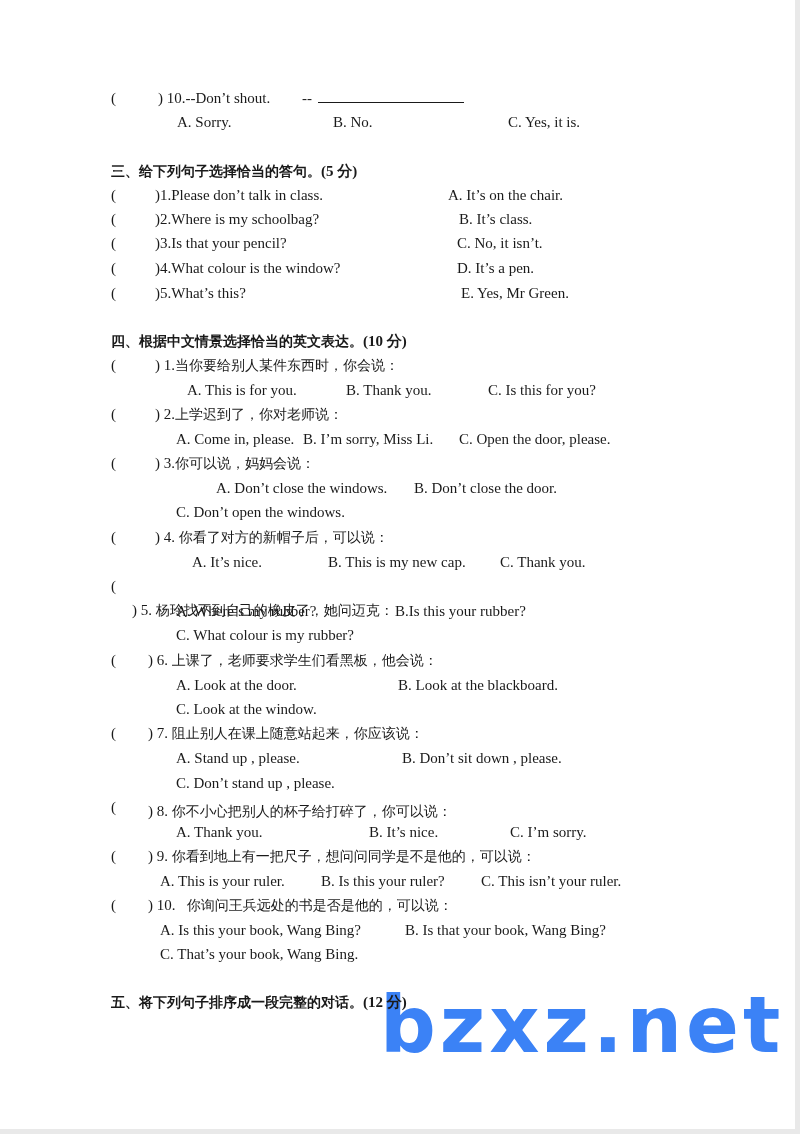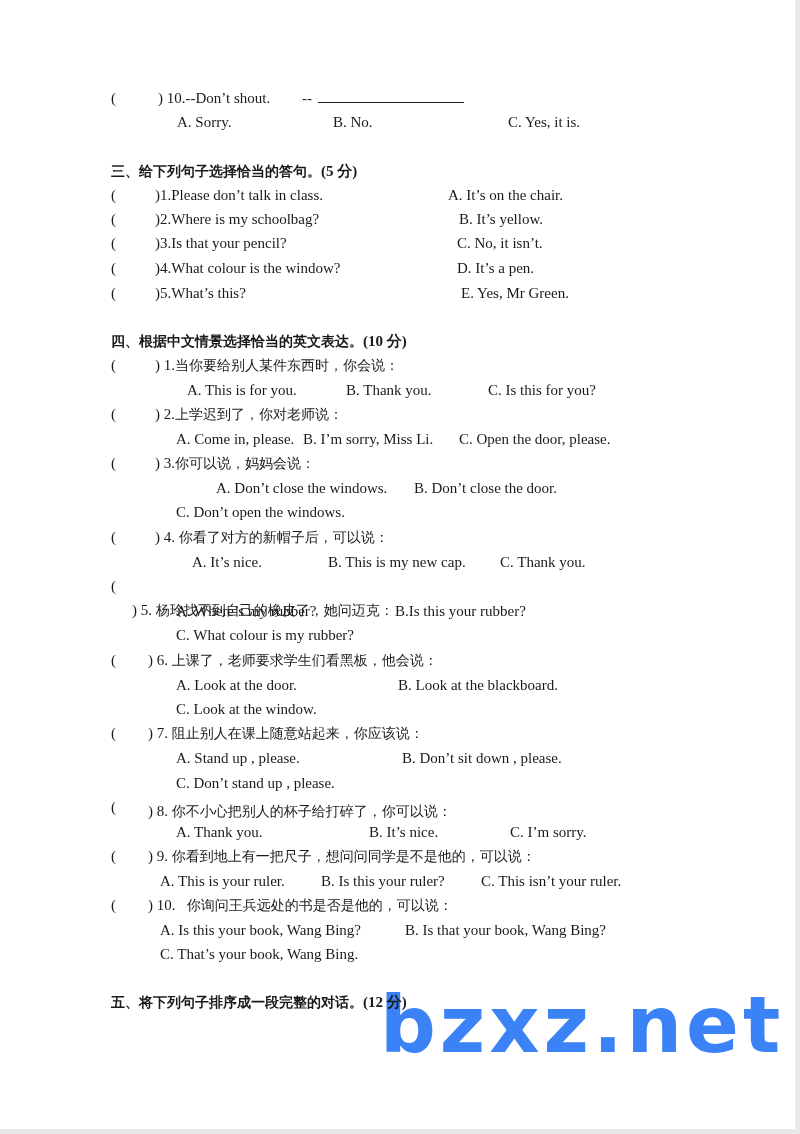--- a/index.html
+++ b/index.html
@@ -46,21 +46,21 @@
     <span class="line heading" style="left:111px;top:162px;">
       <span class="cn" style="font-weight:bold;">三、给下列句子选择恰当的答句。</span><span>(5 分)</span>
     </span>
 
     <span class="paren" style="left:111px;top:186px;">(</span>
     <span class="line" style="left:155px;top:186px;">)1.Please don’t talk in class.</span>
     <span class="line" style="left:448px;top:186px;">A. It’s on the chair.</span>
 
     <span class="paren" style="left:111px;top:210px;">(</span>
     <span class="line" style="left:155px;top:210px;">)2.Where is my schoolbag?</span>
-    <span class="line" style="left:459px;top:210px;">B. It’s yellow.</span>
+    <span class="line" style="left:459px;top:210px;">B. It’s class.</span>
 
     <span class="paren" style="left:111px;top:234px;">(</span>
     <span class="line" style="left:155px;top:234px;">)3.Is that your pencil?</span>
     <span class="line" style="left:457px;top:234px;">C. No, it isn’t.</span>
 
     <span class="paren" style="left:111px;top:259px;">(</span>
     <span class="line" style="left:155px;top:259px;">)4.What colour is the window?</span>
     <span class="line" style="left:457px;top:259px;">D. It’s a pen.</span>
 
     <span class="paren" style="left:111px;top:284px;">(</span>

